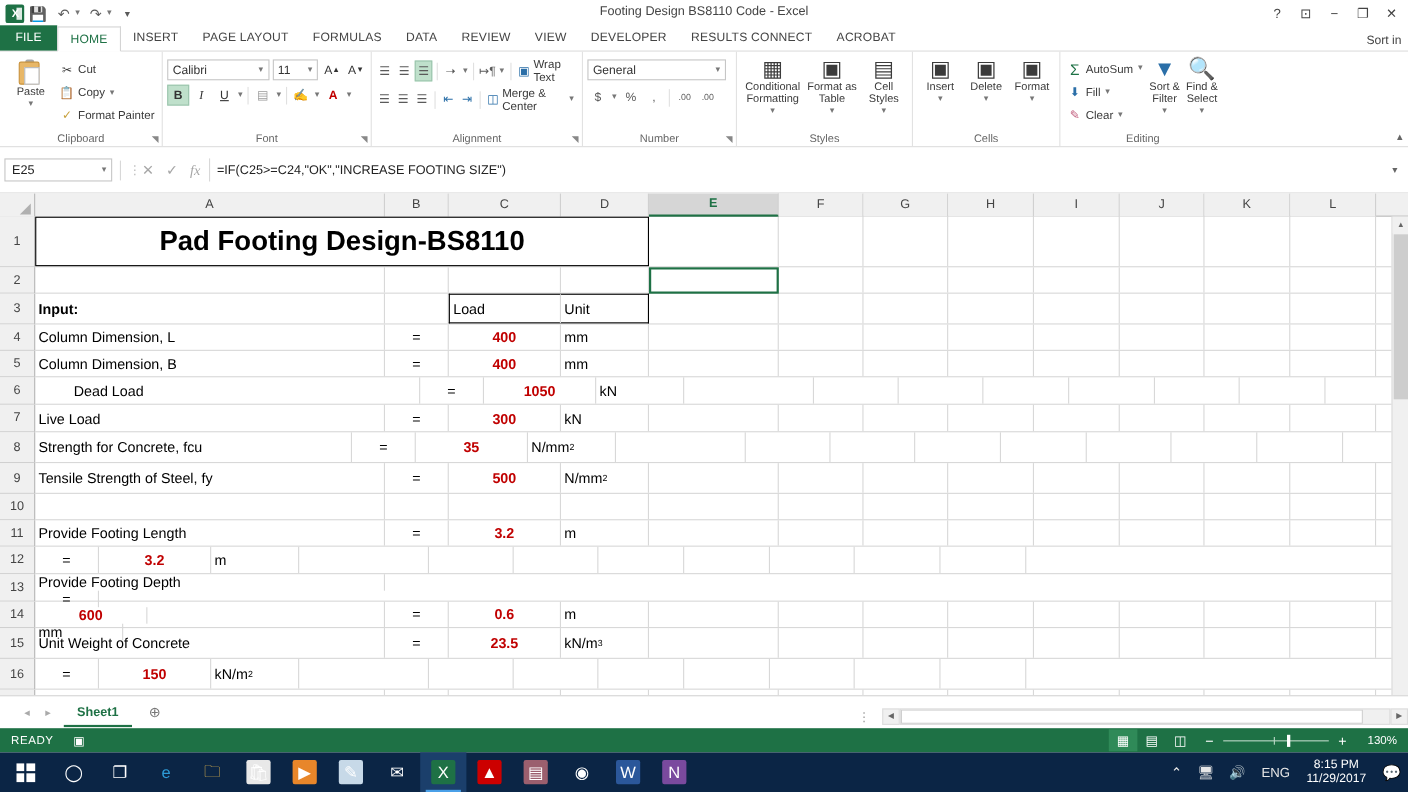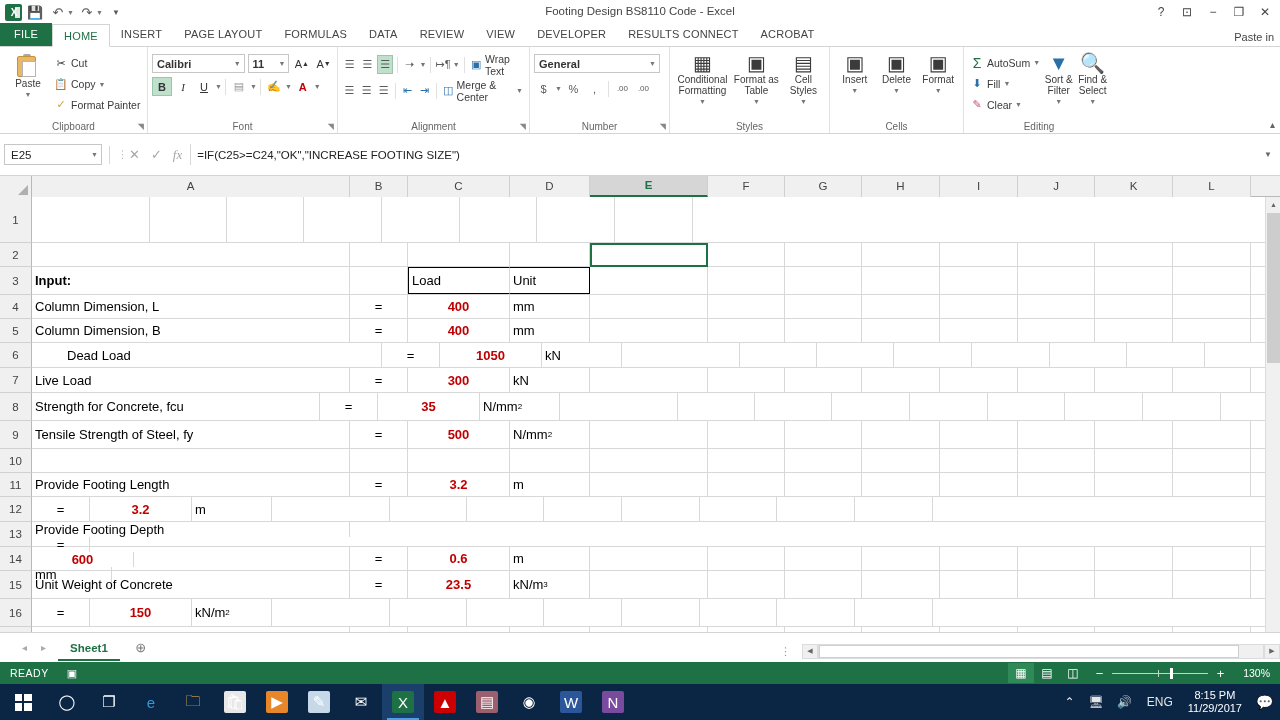--- a/index.html
+++ b/index.html
@@ -97,21 +97,21 @@
   .paste-ic .board { position: absolute; left: 0; top: 2px; width: 19px; height: 21px; background: #e8b767; border: 1px solid #c8923c; border-radius: 2px; }
   .paste-ic .clip { position: absolute; left: 6px; top: 0px; width: 8px; height: 5px; background: #a8a8a8; border-radius: 2px 2px 0 0; }
   .paste-ic .sheet { position: absolute; left: 5px; top: 7px; width: 14px; height: 16px; background: #fff; border: 1px solid #b5b5b5; }
 
   
   .combo {
     border: 1px solid #c6c6c6; background: #fff; height: 19px;
     display: flex; align-items: center; justify-content: space-between;
     font-size: 11px; color: #333; padding: 0 3px 0 4px;
   }
-  .combo .cv { white-space: nowrap; overflow: hidden; font-weight: bold; }
+  .combo .cv { white-space: nowrap; overflow: hidden; }
   .fontbtn {
     width: 20px; height: 19px; display: flex; align-items: center; justify-content: center;
     font-size: 11px; color: #333;
   }
   .fontbtn.on { background: #bfe0cb; border: 1px solid #9cc5ad; }
   .bar { width: 1px; height: 16px; background: #e0e0e0; margin: 0 2px; }
 
   .alignbtn { width: 19px; height: 19px; display: flex; align-items: center; justify-content: center; color: #5a5a5a; font-size: 11px; }
   .alignbtn.on { background: #bfe0cb; border: 1px solid #9cc5ad; }
 
@@ -281,21 +281,21 @@
     <div class="tab active">HOME</div>
     <div class="tab">INSERT</div>
     <div class="tab">PAGE LAYOUT</div>
     <div class="tab">FORMULAS</div>
     <div class="tab">DATA</div>
     <div class="tab">REVIEW</div>
     <div class="tab">VIEW</div>
     <div class="tab">DEVELOPER</div>
     <div class="tab">RESULTS CONNECT</div>
     <div class="tab">ACROBAT</div>
-    <div class="signin">Paste in</div>
+    <div class="signin">Sort in</div>
   </div>
 
   <div class="ribbon">
 
     <div class="rgroup" style="width:148px;">
       <div class="rg-body">
         <div class="bigbtn" style="width:48px;padding-top:5px;">
           <div class="paste-ic">
             <div class="clip"></div>
               <div class="board"></div>
@@ -546,20 +546,21 @@
         <div class="rh" style="height: 24px;">11</div>
         <div class="rh" style="height: 25px;">12</div>
         <div class="rh" style="height: 25px;">13</div>
         <div class="rh" style="height: 24px;">14</div>
         <div class="rh" style="height: 28px;">15</div>
         <div class="rh" style="height: 28px;">16</div>
         <div class="rh" style="height: 8px;"></div>
       </div>
     <div class="cells" id="cellgrid">
         <div class="row" style="height: 46px;">
+          <div class="cell title-cell" style="width: 558px;">Pad Footing Design-BS8110</div>
           <div class="cell" style="width: 118px;"></div>
           <div class="cell" style="width: 77px;"></div>
           <div class="cell" style="width: 77px;"></div>
           <div class="cell" style="width: 78px;"></div>
           <div class="cell" style="width: 78px;"></div>
           <div class="cell" style="width: 77px;"></div>
           <div class="cell" style="width: 78px;"></div>
           <div class="cell" style="width: 78px;"></div>
         </div>
         <div class="row" style="height: 24px;">

